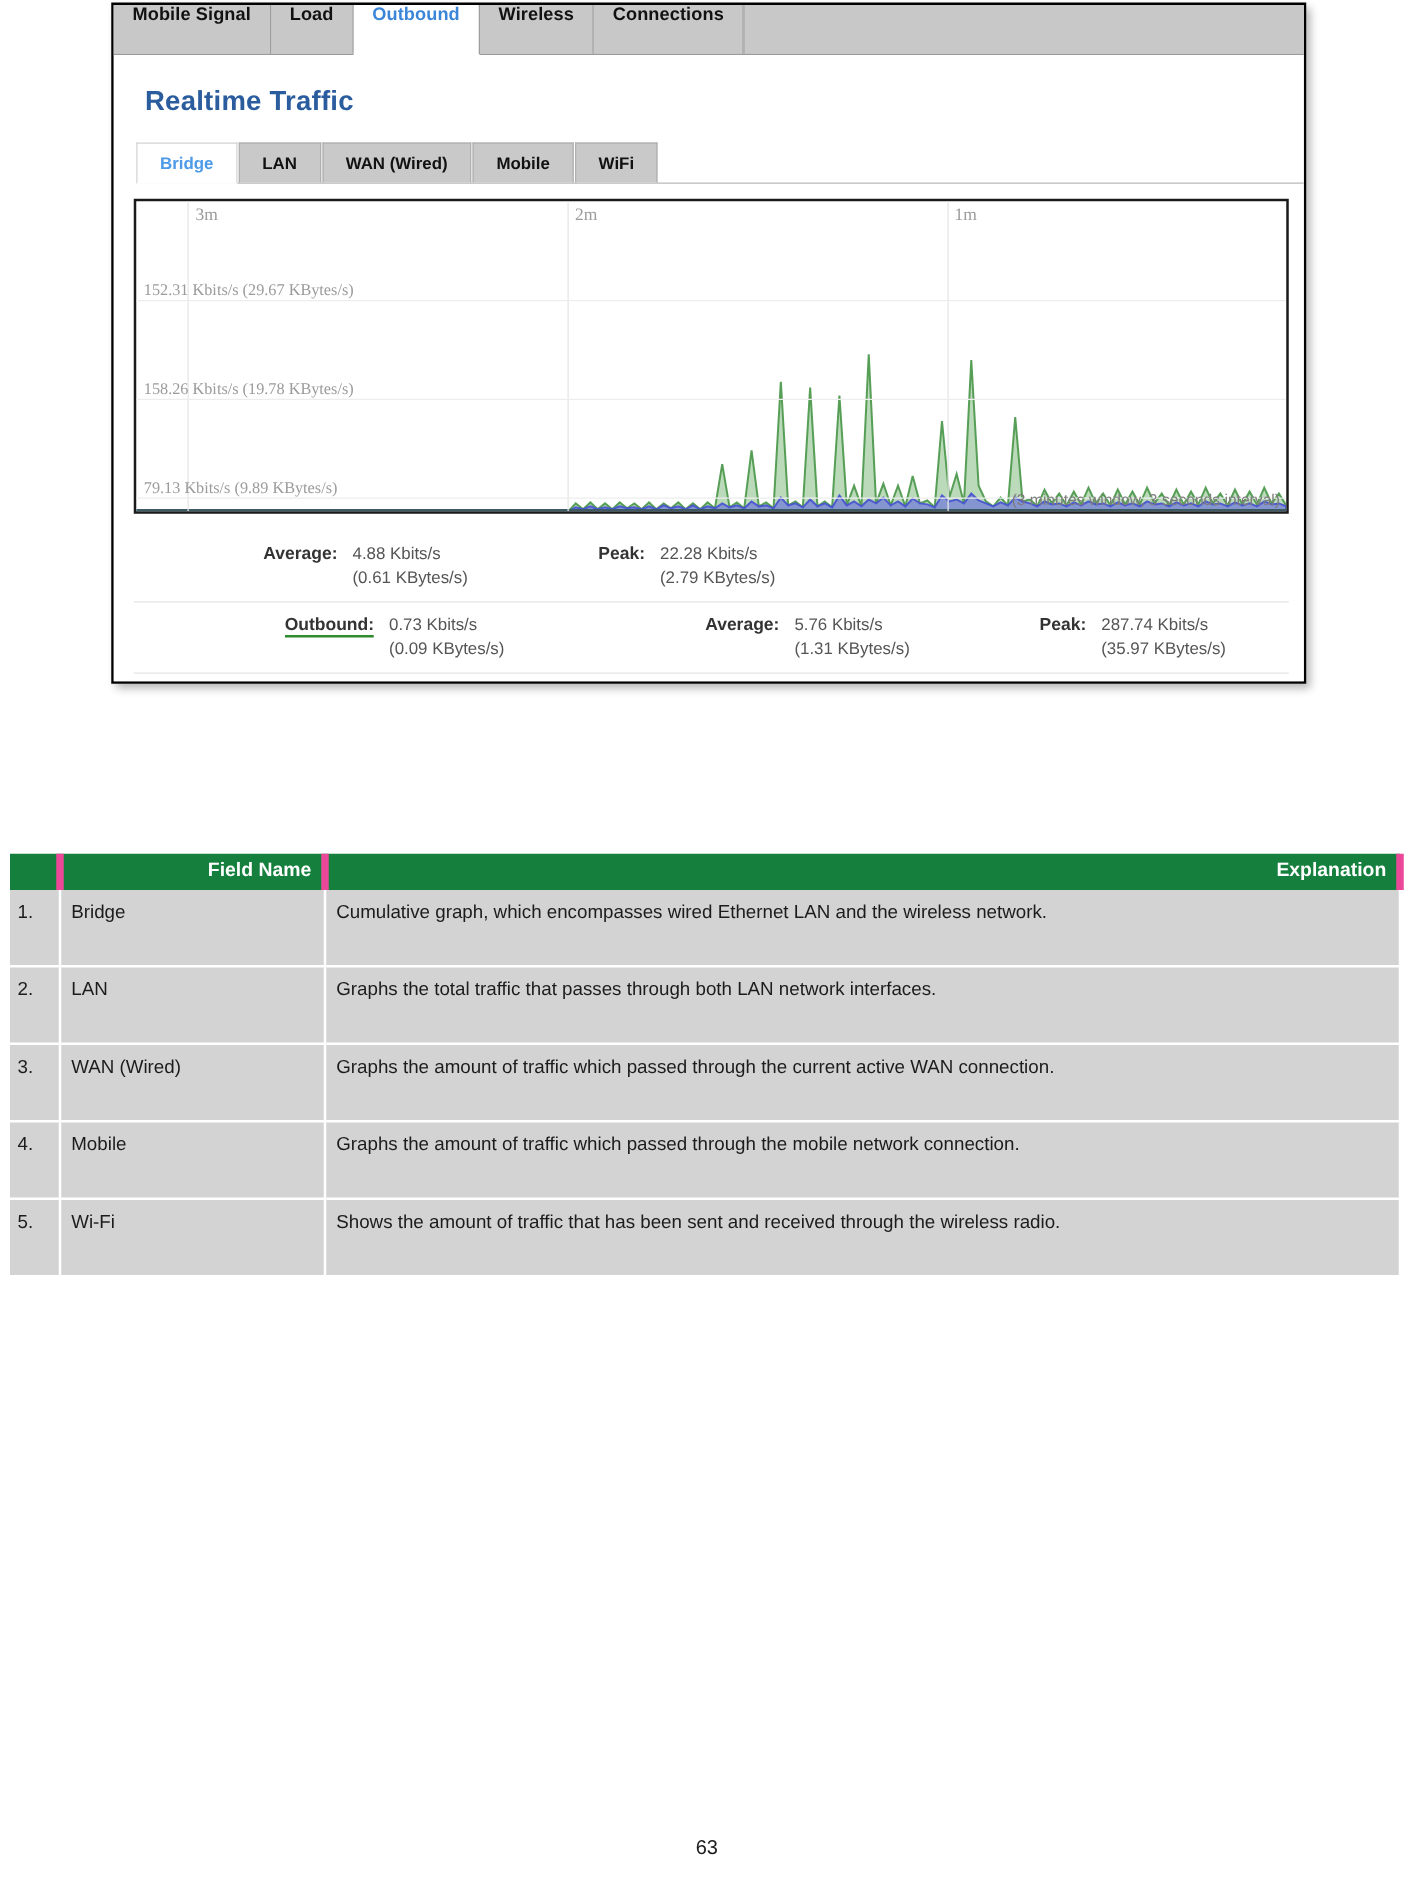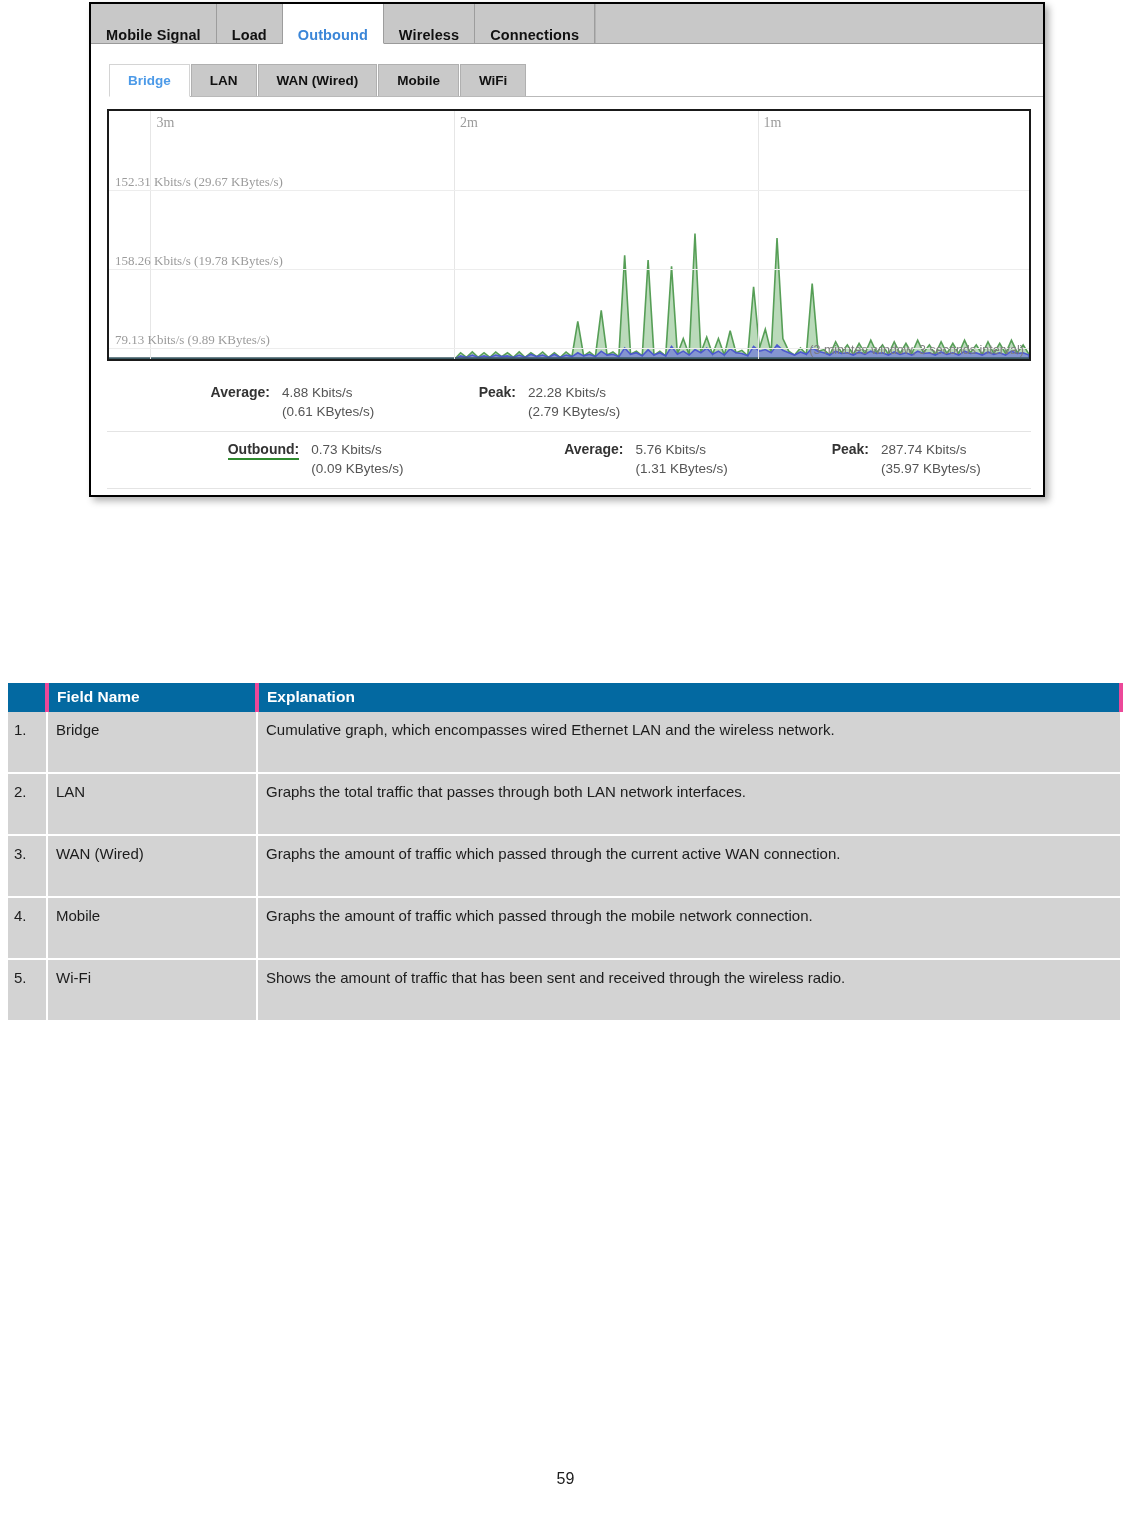--- a/index.html
+++ b/index.html
@@ -30,21 +30,21 @@
   
   #main-tabbar {
     display: flex;
     align-items: stretch;
     height: 39px;
     background: #c8c8c8;
     border-bottom: 1px solid #9a9a9a;
   }
   .main-tab {
     display: flex;
-    align-items: flex-end;
+    align-items: flex-start;
     justify-content: center;
     padding: 0 15px;
     font-size: 14.5px;
     font-weight: bold;
     color: #111111;
     background: #c8c8c8;
     border-right: 1px solid #9d9d9d;
     white-space: nowrap;
     letter-spacing: .1px;
   }
@@ -206,27 +206,27 @@
   #field-table {
     position: absolute;
     left: 8px;
     top: 683px;
     width: 1115px;
     border-collapse: collapse;
     font-family: "Liberation Sans", sans-serif;
     table-layout: fixed;
   }
   #field-table th {
-    background: #0369a1;
+    background: #15803d;
     color: #ffffff;
-    text-align: left;
+    text-align: right;
     font-size: 15.5px;
     font-weight: bold;
     padding: 5px 8px 6px 8px;
-    border-right: 4px solid #ec4899;
+    border-right: 6px solid #ec4899;
   }
   #field-table th.num-col { width: 33px; padding: 5px 2px; }
   #field-table th.name-col { width: 190px; }
   #field-table td {
     background: #d3d3d3;
     color: #1c1c1c;
     font-size: 15px;
     vertical-align: top;
     padding: 9px 8px 34px 8px;
     border-right: 2px solid #ffffff;
@@ -269,20 +269,21 @@
         <span>Wireless</span>
       </div>
     <div class="main-tab">
         <span>Connections</span>
       </div>
     <div class="main-tab-filler"></div>
   </div>
 
   <div id="panel-body">
 
+    <div id="panel-title">Realtime Traffic</div>
 
     <div id="sub-tabbar">
       <div class="sub-tab active">
           <span>Bridge</span>
         </div>
       <div class="sub-tab">
           <span>LAN</span>
         </div>
       <div class="sub-tab">
           <span>WAN (Wired)</span>
@@ -396,13 +397,13 @@
       <td>Graphs the amount of traffic which passed through the mobile network connection.</td>
     </tr>
     <tr>
       <td class="num-col">5.</td>
       <td class="name-col">Wi-Fi</td>
       <td>Shows the amount of traffic that has been sent and received through the wireless radio.</td>
     </tr>
   </tbody>
 </table>
 
-<div id="page-number">59</div>
+<div id="page-number">63</div>
 
 </body></html>

